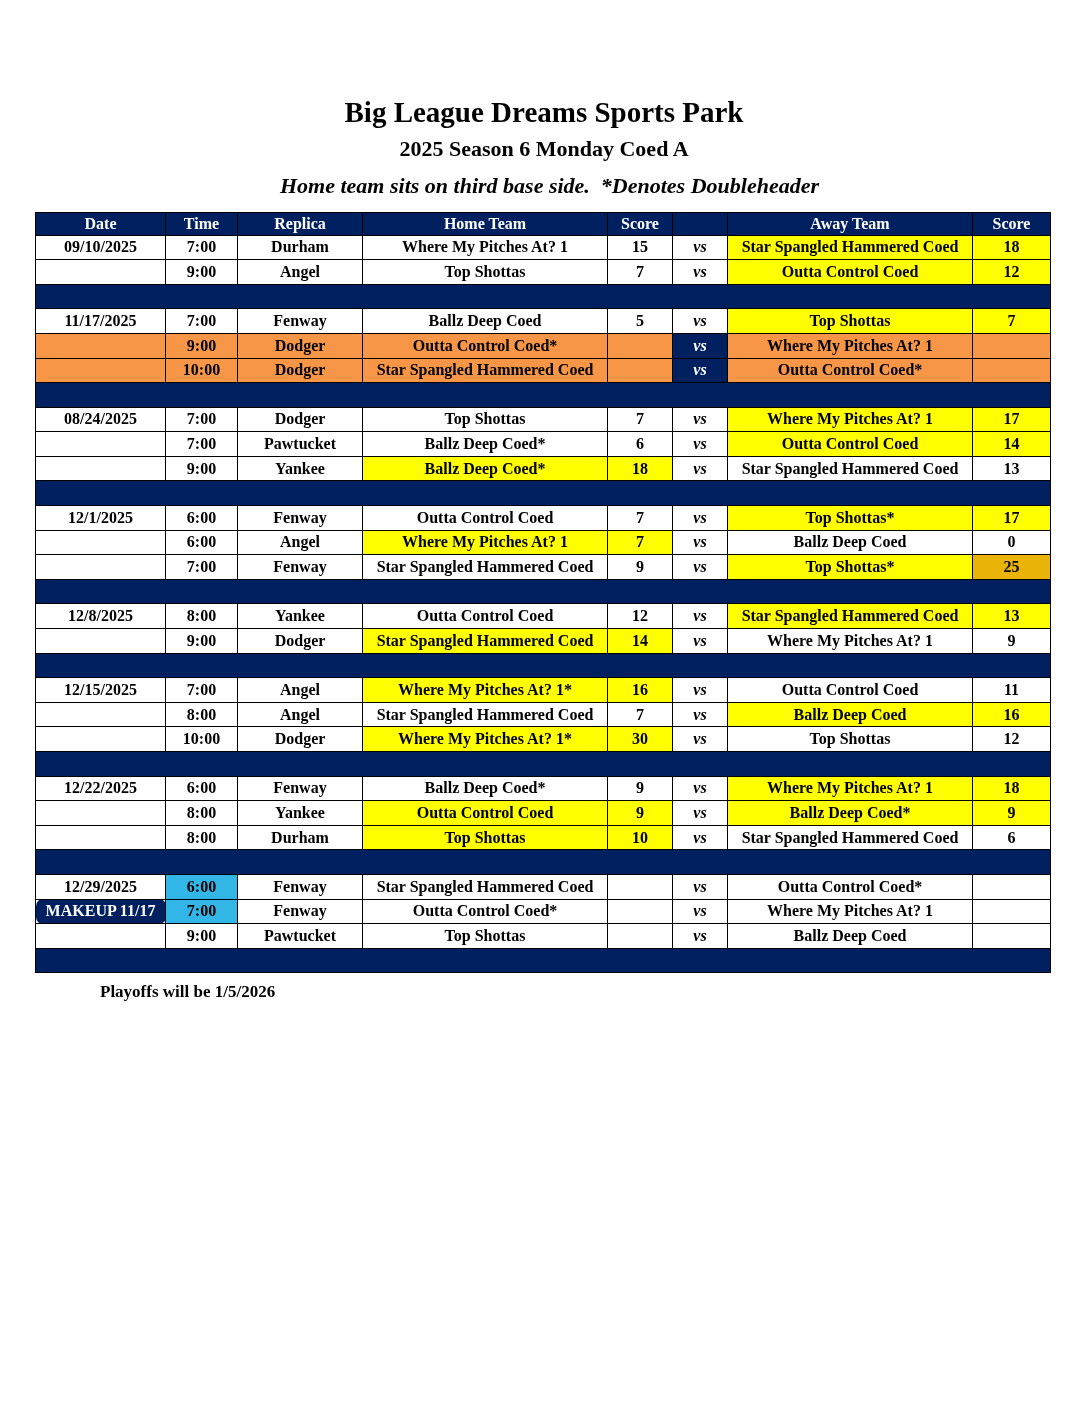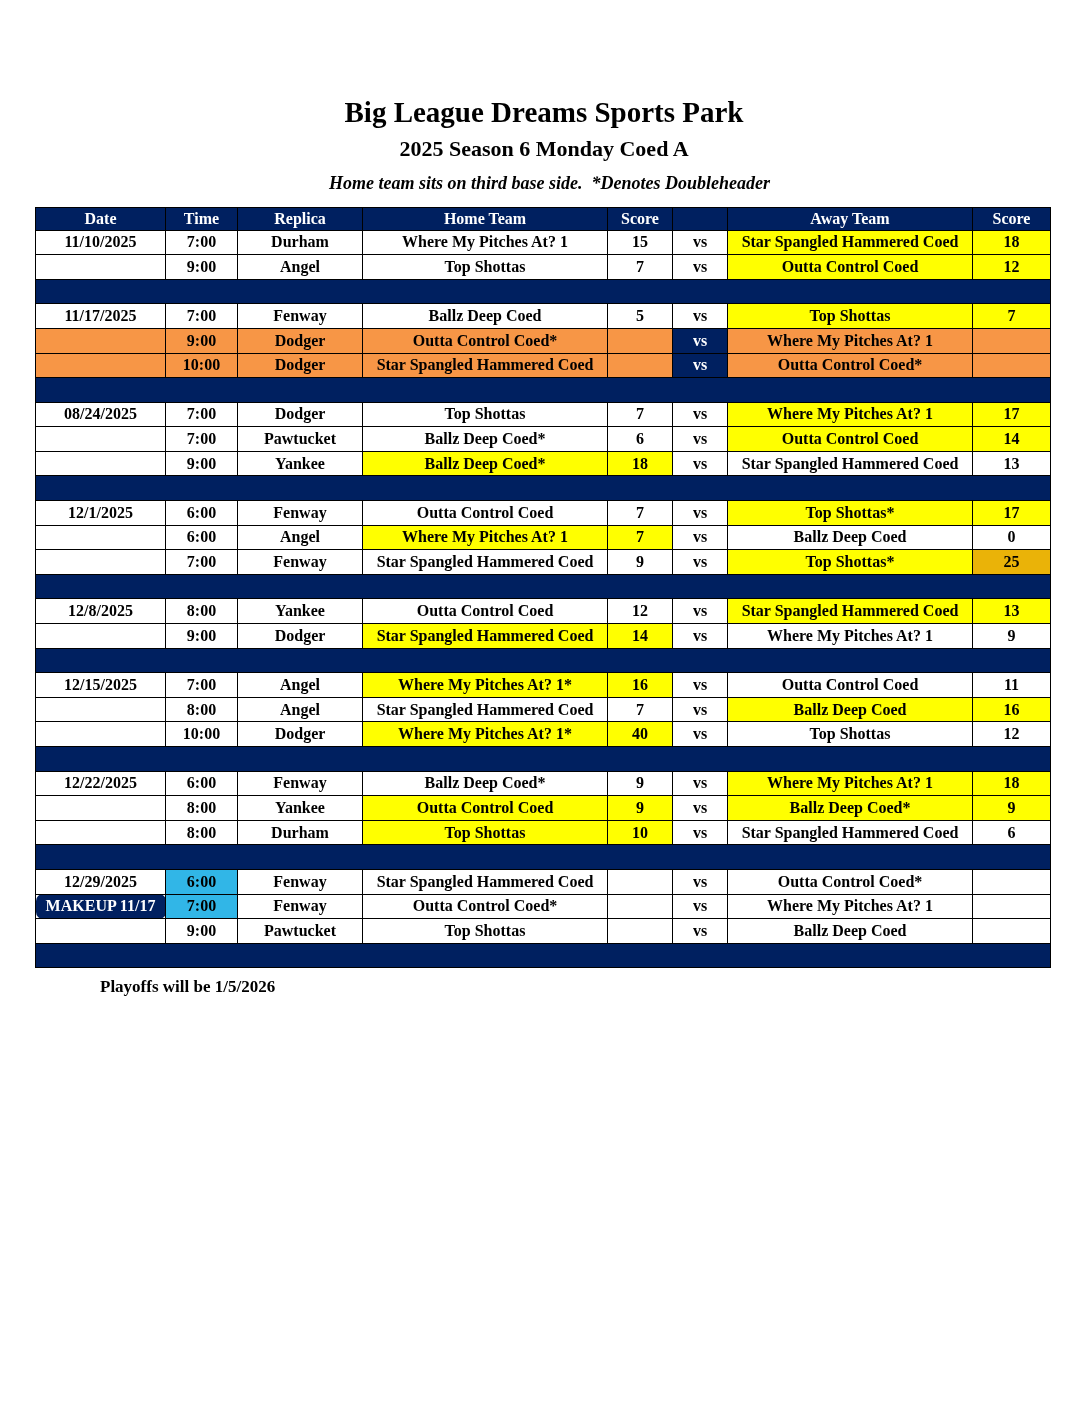--- a/index.html
+++ b/index.html
@@ -22,21 +22,21 @@
   .subtitle {
     margin: 8px 0 0 0;
     text-align: center;
     font-size: 22px;
     font-weight: bold;
     line-height: 1.1;
   }
   .note {
     margin: 11px 0 0 11px;
     text-align: center;
-    font-size: 18px;
+    font-size: 22px;
     font-weight: bold;
     font-style: italic;
     white-space: pre;
   }
 
   table.sched {
     border-collapse: collapse;
     table-layout: fixed;
     width: 1015px;
     margin: 13px 0 0 35px;
@@ -50,21 +50,21 @@
     font-size: 16px;
     font-weight: bold;
     overflow: hidden;
     white-space: nowrap;
   }
   table.sched th {
     background: var(--navy);
     color: #ffffff;
     height: 23px;
   }
-  td.col-vs { font-size: 14px; }
+  td.col-vs { font-style: italic; font-size: 14px; }
   td.sep { background: var(--navy); border: 1px solid #000; }
   td.white-text { color: #ffffff; }
   td.small { font-size: 14px; letter-spacing: 0; border-radius: 7px; }
 
   .footer {
     margin: 9px 0 0 100px;
     font-size: 17px;
     font-weight: bold;
   }
 </style>
@@ -94,21 +94,21 @@
           <th>Replica</th>
           <th>Home Team</th>
           <th>Score</th>
           <th></th>
           <th>Away Team</th>
           <th>Score</th>
         </tr>
       </thead>
     <tbody>
         <tr>
-          <td>11/10/2025</td>
+          <td>09/10/2025</td>
           <td>7:00</td>
           <td>Durham</td>
           <td>Where My Pitches At? 1</td>
           <td>15</td>
           <td class="col-vs">vs</td>
           <td style="background: rgb(255, 255, 0);">Star Spangled Hammered Coed</td>
           <td style="background: rgb(255, 255, 0);">18</td>
         </tr>
         <tr>
           <td></td>
@@ -263,21 +263,21 @@
           <td>7</td>
           <td class="col-vs">vs</td>
           <td style="background: rgb(255, 255, 0);">Ballz Deep Coed</td>
           <td style="background: rgb(255, 255, 0);">16</td>
         </tr>
         <tr>
           <td></td>
           <td>10:00</td>
           <td>Dodger</td>
           <td style="background: rgb(255, 255, 0);">Where My Pitches At? 1*</td>
-          <td style="background: rgb(255, 255, 0);">40</td>
+          <td style="background: rgb(255, 255, 0);">30</td>
           <td class="col-vs">vs</td>
           <td>Top Shottas</td>
           <td>12</td>
         </tr>
         <tr>
           <td colspan="8" class="sep"></td>
         </tr>
         <tr>
           <td>12/22/2025</td>
           <td>6:00</td>

